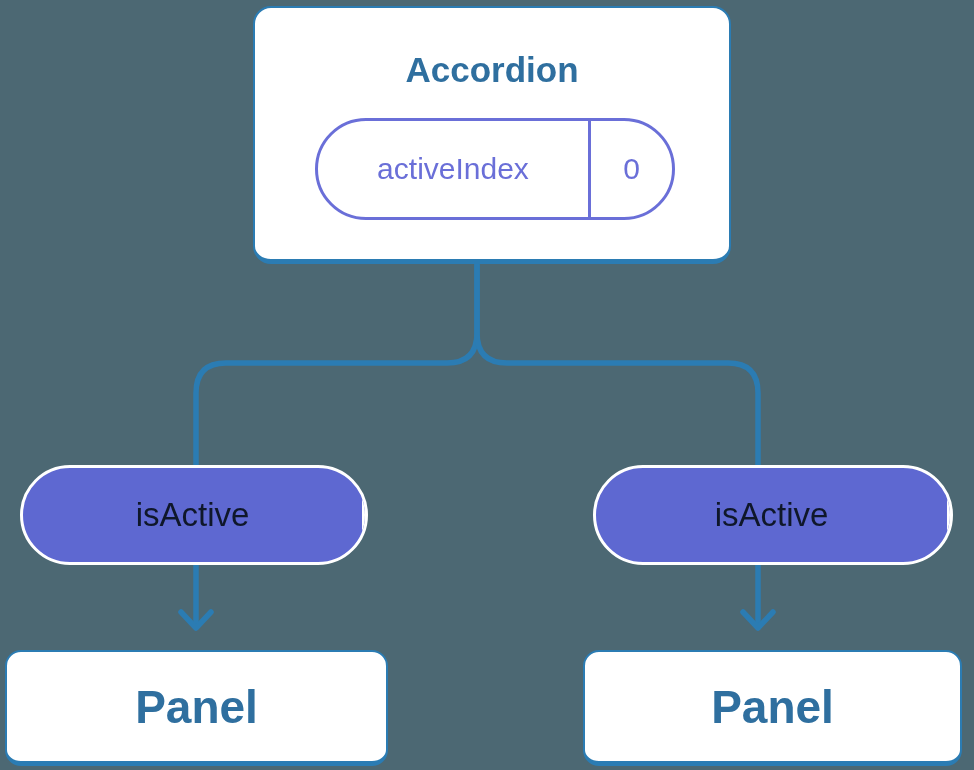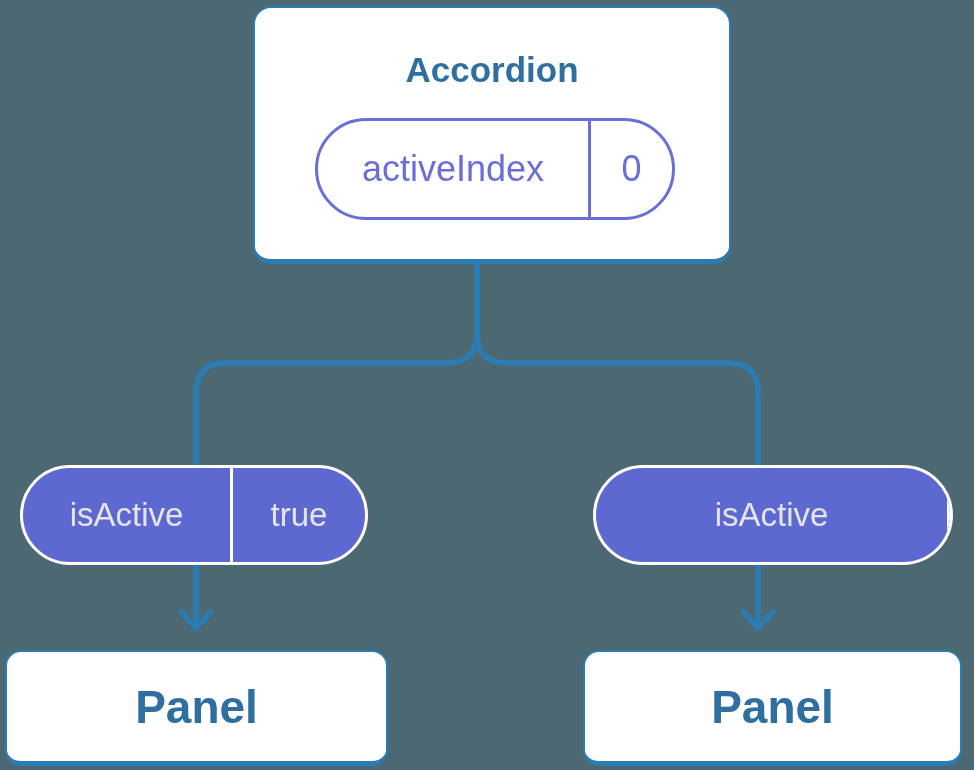--- a/index.html
+++ b/index.html
@@ -49,21 +49,21 @@
     left: 60px; top: 110px;
     width: 360px; height: 102px;
     box-sizing: border-box;
     background: #ffffff;
     border: 3px solid var(--purple-line, #6a6fd8);
     border-radius: 52px;
     display: flex;
     align-items: stretch;
     overflow: hidden;
     color: var(--purple-line, #6a6fd8);
-    font-size: 36px;
+    font-size: 30px;
   }
   .state-pill .cell {
     display: flex;
     align-items: center;
     justify-content: center;
   }
   .state-pill .cell.key { flex: 1; }
   .state-pill .cell.val { width: 81px; }
   .state-pill .divider {
     width: 3px;
@@ -73,21 +73,21 @@
     position: absolute;
     top: 465px;
     height: 100px;
     box-sizing: border-box;
     background: var(--purple-fill, #5e68d1);
     border: 3px solid #ffffff;
     border-radius: 52px;
     display: flex;
     align-items: stretch;
     overflow: hidden;
-    color: #e5e5e5;
+    color: #0f172a;
     font-size: 33px;
   }
   .prop-pill .cell {
     display: flex;
     align-items: center;
     justify-content: center;
   }
   .prop-pill .cell.key { flex: 1; }
   .prop-pill .divider { width: 3px; background: #ffffff; }
   .prop-pill.left  { left: 20px;  width: 348px; }
@@ -123,21 +123,20 @@
     <div class="state-pill">
       <div class="cell key">activeIndex</div>
       <div class="divider"></div>
       <div class="cell val">0</div>
     </div>
   </div>
 
   <div class="prop-pill left">
     <div class="cell key">isActive</div>
     <div class="divider"></div>
-    <div class="cell val">true</div>
   </div>
 
   <div class="prop-pill right">
     <div class="cell key">isActive</div>
     <div class="divider"></div>
   </div>
 
   <div class="card panel-card left">Panel</div>
 
   <div class="card panel-card right">Panel</div>

